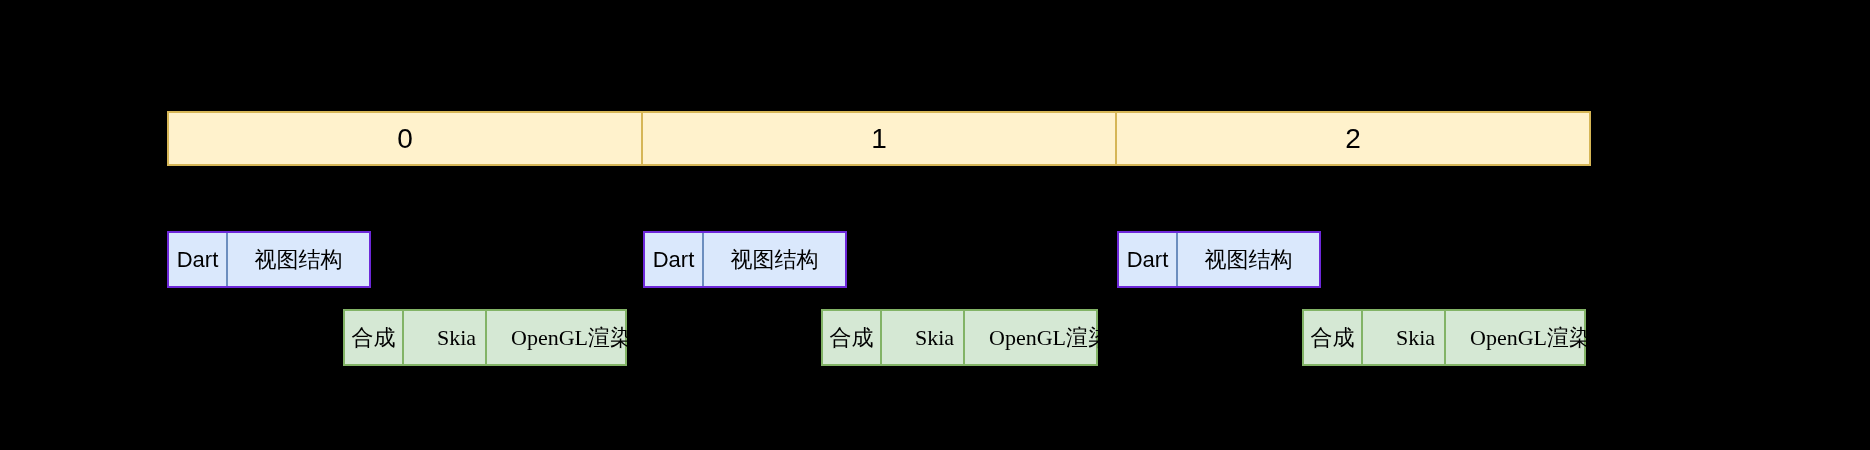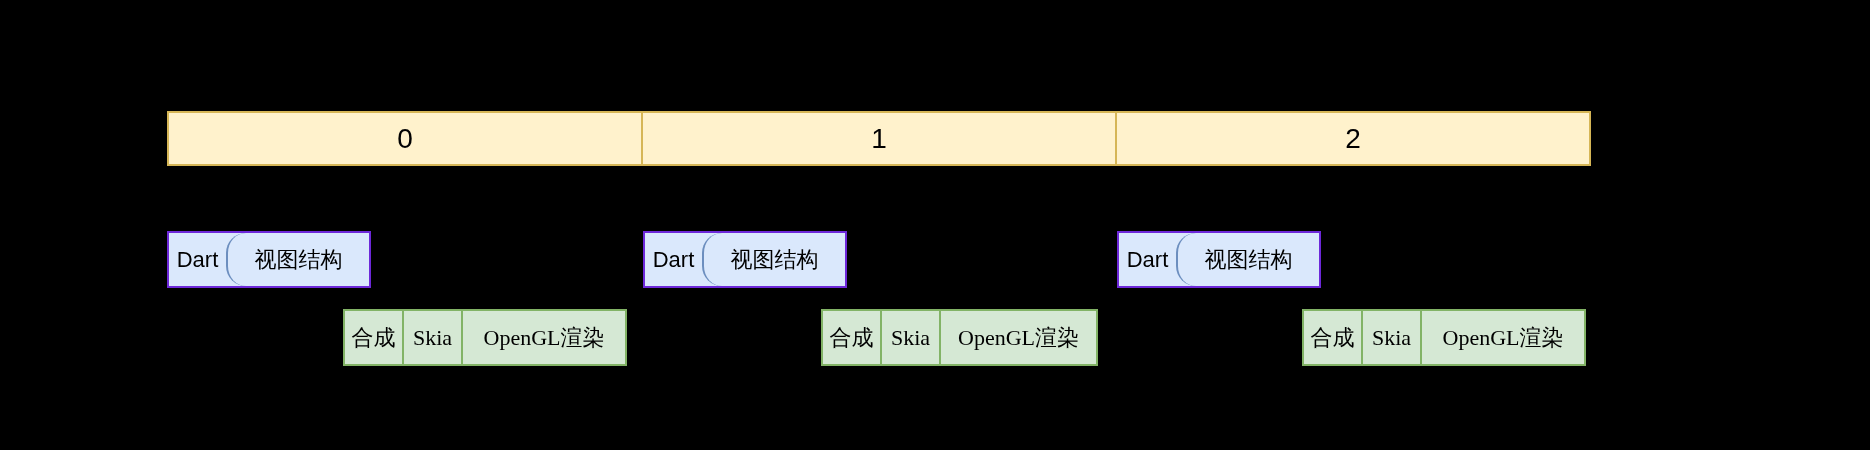--- a/index.html
+++ b/index.html
@@ -54,28 +54,28 @@
     white-space: nowrap;
     line-height: 1;
   }
   .ui-box {
     top: 219px;
     width: 204px;
     background: #dae8fc;
     border: 2px solid #6d28d9;
     margin-top: 12px;
   }
-  .ui-box .cell + .cell { border-left: 2px solid #6c8ebf; border-radius: 20px; }
+  .ui-box .cell + .cell { border-left: 2px solid #6c8ebf; }
   .gpu-box {
     top: 309px;
     background: #d5e8d4;
     border: 2px solid #82b366;
     font-family: Liberation Serif, serif;
   }
-  .gpu-box .cell + .cell { border-left: 2px solid #82b366; }
+  .gpu-box .cell + .cell { border-left: 2px solid #82b366; padding-left: 24px; }
   .cell-fixed { flex: 0 0 57px; }
   .cell-grow { flex: 1 1 auto; padding: 0 8px; }
   
   .ui-f0  { left: 167px; }
   .ui-f1  { left: 643px; }
   .ui-f2  { left: 1117px; }
   .gpu-f0 { left: 343px;  width: 284px; }
   .gpu-f1 { left: 821px;  width: 277px; }
   .gpu-f2 { left: 1302px; width: 284px; }
 </style>

